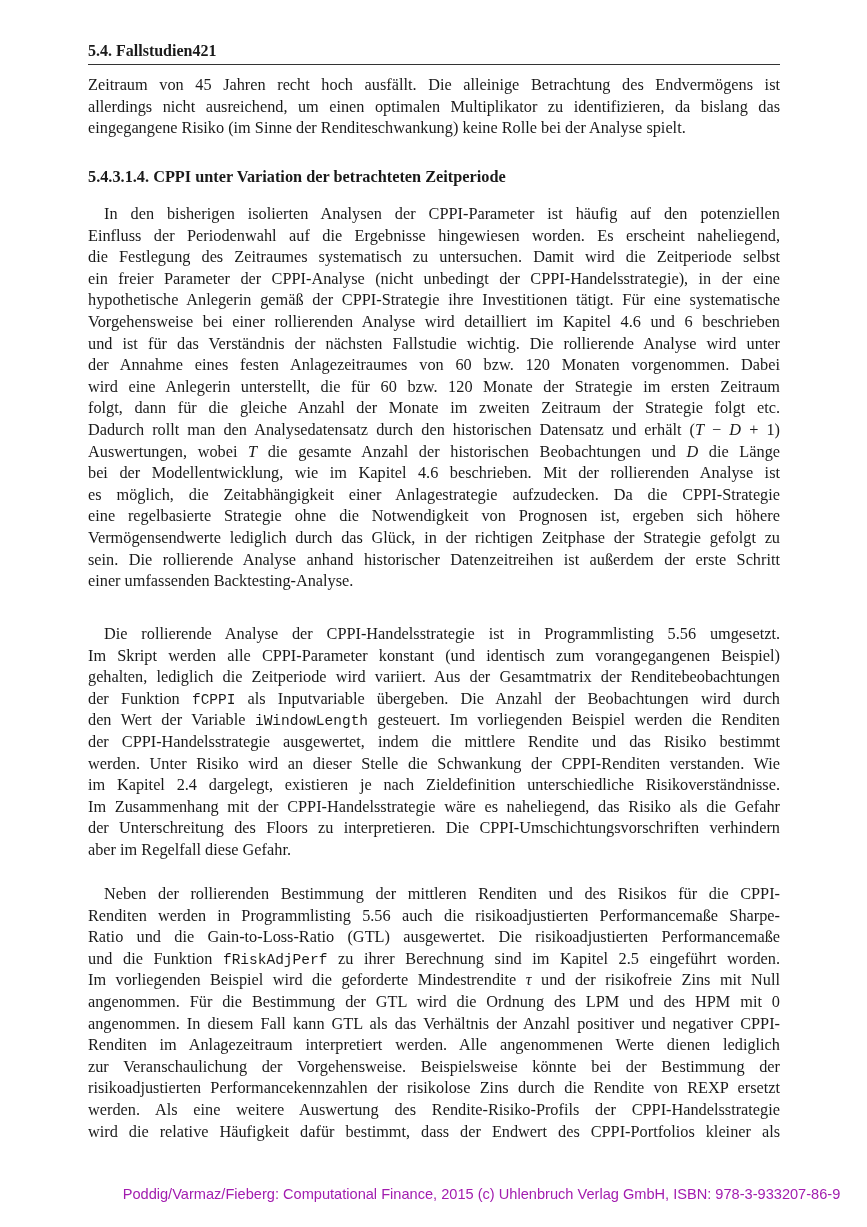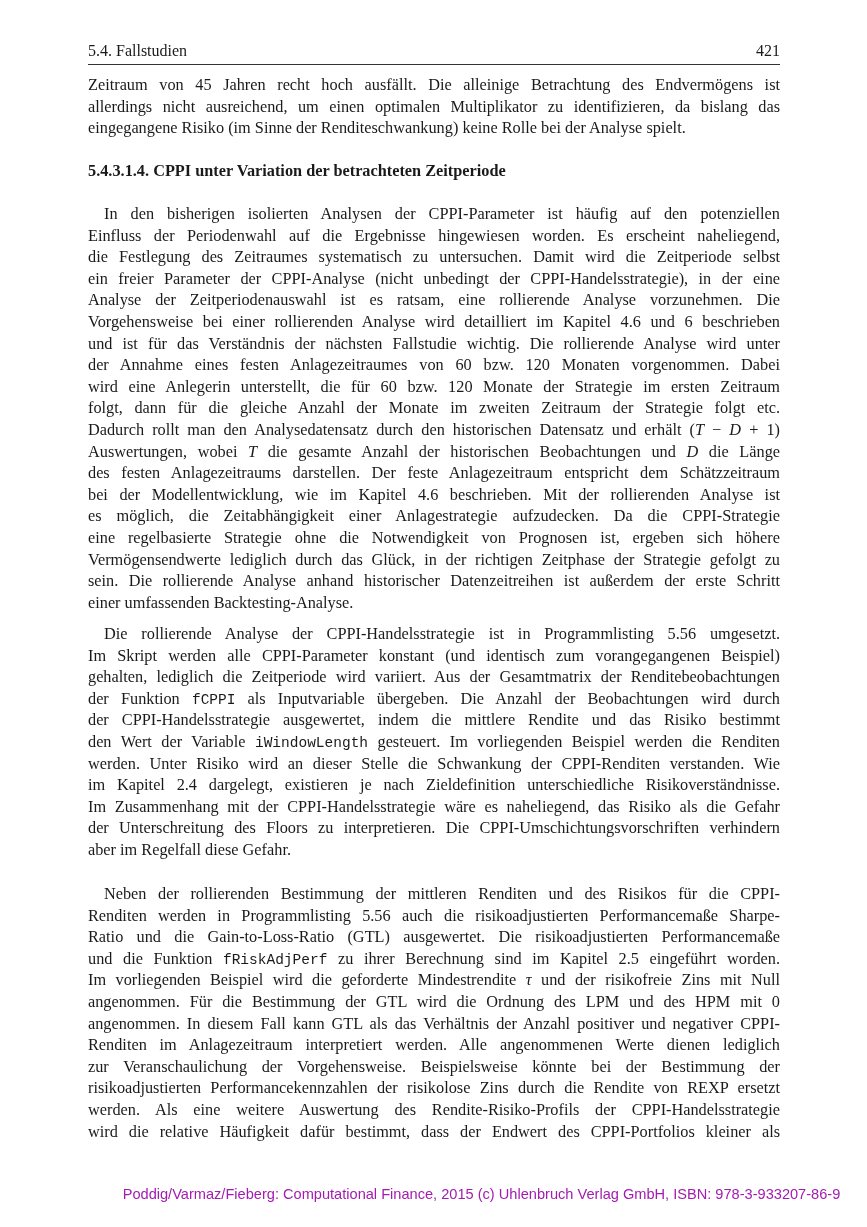--- a/index.html
+++ b/index.html
@@ -1,20 +1,20 @@
 <!DOCTYPE html>
 <html><head>
 <meta charset="utf-8">
 <style>
   html, body { margin: 0; padding: 0; background: #ffffff; }
   body { width: 867px; height: 1227px; position: relative; overflow: hidden;
          font-family: "Liberation Serif", "DejaVu Serif", serif; color: #1a1a1a; }
   .page { position: absolute; left: 88px; top: 0; width: 692px; }
   .running-head { position: absolute; top: 42px; left: 0; width: 692px; height: 22px;
-                  font-size: 16px; display: flex; justify-content: space-between; }
+                  font-size: 16px; display: flex; justify-content: flex-start; font-weight: bold; }
   .head-rule { position: absolute; top: 64px; left: 0; width: 692px; height: 0;
                border-top: 1px solid #333; }
   .block { position: absolute; left: 0; width: 692px; }
   .line { height: 21.6px; line-height: 21.6px; font-size: 16.3px; white-space: nowrap;
           text-align: justify; text-align-last: justify; overflow: visible; }
   .line.last { text-align-last: left; font-family: Liberation Serif, serif; }
   .line.indent { padding-left: 16px; }
   .line.indent { width: 676px; }
   .heading { font-weight: bold; font-size: 16.3px; height: 22px; line-height: 22px; }
   code { font-family: Liberation Mono, monospace; font-size: 14.5px; }
@@ -31,51 +31,50 @@
     <span>421</span>
   </div>
   <div class="head-rule"></div>
 
   <div class="block" style="top:74px">
     <div class="line">Zeitraum von 45 Jahren recht hoch ausfällt. Die alleinige Betrachtung des Endvermögens ist</div>
     <div class="line">allerdings nicht ausreichend, um einen optimalen Multiplikator zu identifizieren, da bislang das</div>
     <div class="line last">eingegangene Risiko (im Sinne der Renditeschwankung) keine Rolle bei der Analyse spielt.</div>
   </div>
 
-  <div class="block heading" style="top:160px">5.4.3.1.4.  CPPI unter Variation der betrachteten Zeitperiode</div>
+  <div class="block heading" style="top:166px">5.4.3.1.4.  CPPI unter Variation der betrachteten Zeitperiode</div>
 
   <div class="block" style="top:203px">
     <div class="line indent">In den bisherigen isolierten Analysen der CPPI-Parameter ist häufig auf den potenziellen</div>
     <div class="line">Einfluss der Periodenwahl auf die Ergebnisse hingewiesen worden. Es erscheint naheliegend,</div>
     <div class="line">die Festlegung des Zeitraumes systematisch zu untersuchen. Damit wird die Zeitperiode selbst</div>
     <div class="line">ein freier Parameter der CPPI-Analyse (nicht unbedingt der CPPI-Handelsstrategie), in der eine</div>
-    <div class="line">Analyse der Zeitperiodenauswahl ist es ratsam, eine rollierende Analyse vorzunehmen. Die</div>
+    <div class="line">hypothetische Anlegerin gemäß der CPPI-Strategie ihre Investitionen tätigt. Für eine systematische</div>
     <div class="line">Vorgehensweise bei einer rollierenden Analyse wird detailliert im Kapitel 4.6 und 6 beschrieben</div>
     <div class="line">und ist für das Verständnis der nächsten Fallstudie wichtig. Die rollierende Analyse wird unter</div>
     <div class="line">der Annahme eines festen Anlagezeitraumes von 60 bzw. 120 Monaten vorgenommen. Dabei</div>
     <div class="line">wird eine Anlegerin unterstellt, die für 60 bzw. 120 Monate der Strategie im ersten Zeitraum</div>
     <div class="line">folgt, dann für die gleiche Anzahl der Monate im zweiten Zeitraum der Strategie folgt etc.</div>
     <div class="line">Dadurch rollt man den Analysedatensatz durch den historischen Datensatz und erhält (<span class="math">T</span> − <span class="math">D</span> + 1)</div>
     <div class="line">Auswertungen, wobei <span class="math">T</span> die gesamte Anzahl der historischen Beobachtungen und <span class="math">D</span> die Länge</div>
-    <div class="line">des festen Anlagezeitraums darstellen. Der feste Anlagezeitraum entspricht dem Schätzzeitraum</div>
     <div class="line">bei der Modellentwicklung, wie im Kapitel 4.6 beschrieben. Mit der rollierenden Analyse ist</div>
     <div class="line">es möglich, die Zeitabhängigkeit einer Anlagestrategie aufzudecken. Da die CPPI-Strategie</div>
     <div class="line">eine regelbasierte Strategie ohne die Notwendigkeit von Prognosen ist, ergeben sich höhere</div>
     <div class="line">Vermögensendwerte lediglich durch das Glück, in der richtigen Zeitphase der Strategie gefolgt zu</div>
     <div class="line">sein. Die rollierende Analyse anhand historischer Datenzeitreihen ist außerdem der erste Schritt</div>
     <div class="line last">einer umfassenden Backtesting-Analyse.</div>
   </div>
 
   <div class="block" style="top:623px">
     <div class="line indent">Die rollierende Analyse der CPPI-Handelsstrategie ist in Programmlisting 5.56 umgesetzt.</div>
     <div class="line">Im Skript werden alle CPPI-Parameter konstant (und identisch zum vorangegangenen Beispiel)</div>
     <div class="line">gehalten, lediglich die Zeitperiode wird variiert. Aus der Gesamtmatrix der Renditebeobachtungen</div>
     <div class="line code-line">der Funktion <code>fCPPI</code> als Inputvariable übergeben. Die Anzahl der Beobachtungen wird durch</div>
+    <div class="line code-line">den Wert der Variable <code>iWindowLength</code> gesteuert. Im vorliegenden Beispiel werden die Renditen</div>
     <div class="line">der CPPI-Handelsstrategie ausgewertet, indem die mittlere Rendite und das Risiko bestimmt</div>
-    <div class="line code-line">den Wert der Variable <code>iWindowLength</code> gesteuert. Im vorliegenden Beispiel werden die Renditen</div>
     <div class="line">werden. Unter Risiko wird an dieser Stelle die Schwankung der CPPI-Renditen verstanden. Wie</div>
     <div class="line">im Kapitel 2.4 dargelegt, existieren je nach Zieldefinition unterschiedliche Risikoverständnisse.</div>
     <div class="line">Im Zusammenhang mit der CPPI-Handelsstrategie wäre es naheliegend, das Risiko als die Gefahr</div>
     <div class="line">der Unterschreitung des Floors zu interpretieren. Die CPPI-Umschichtungsvorschriften verhindern</div>
     <div class="line last">aber im Regelfall diese Gefahr.</div>
   </div>
 
   <div class="block" style="top:883px">
     <div class="line indent">Neben der rollierenden Bestimmung der mittleren Renditen und des Risikos für die CPPI-</div>
     <div class="line">Renditen werden in Programmlisting 5.56 auch die risikoadjustierten Performancemaße Sharpe-</div>

